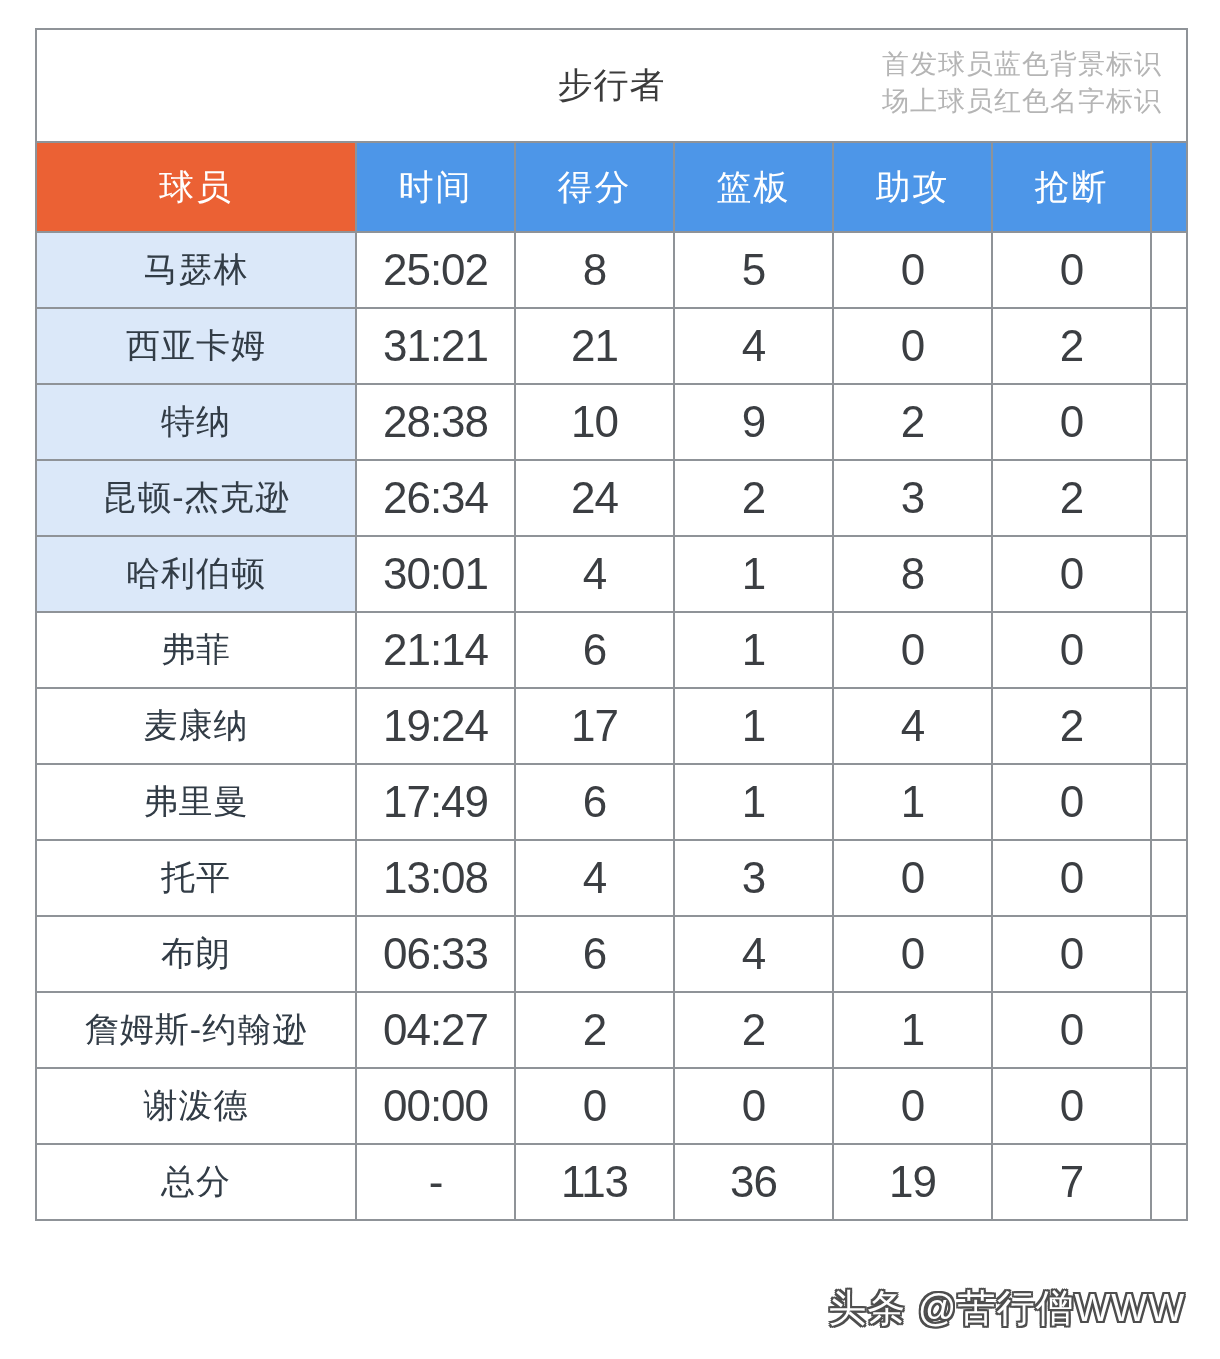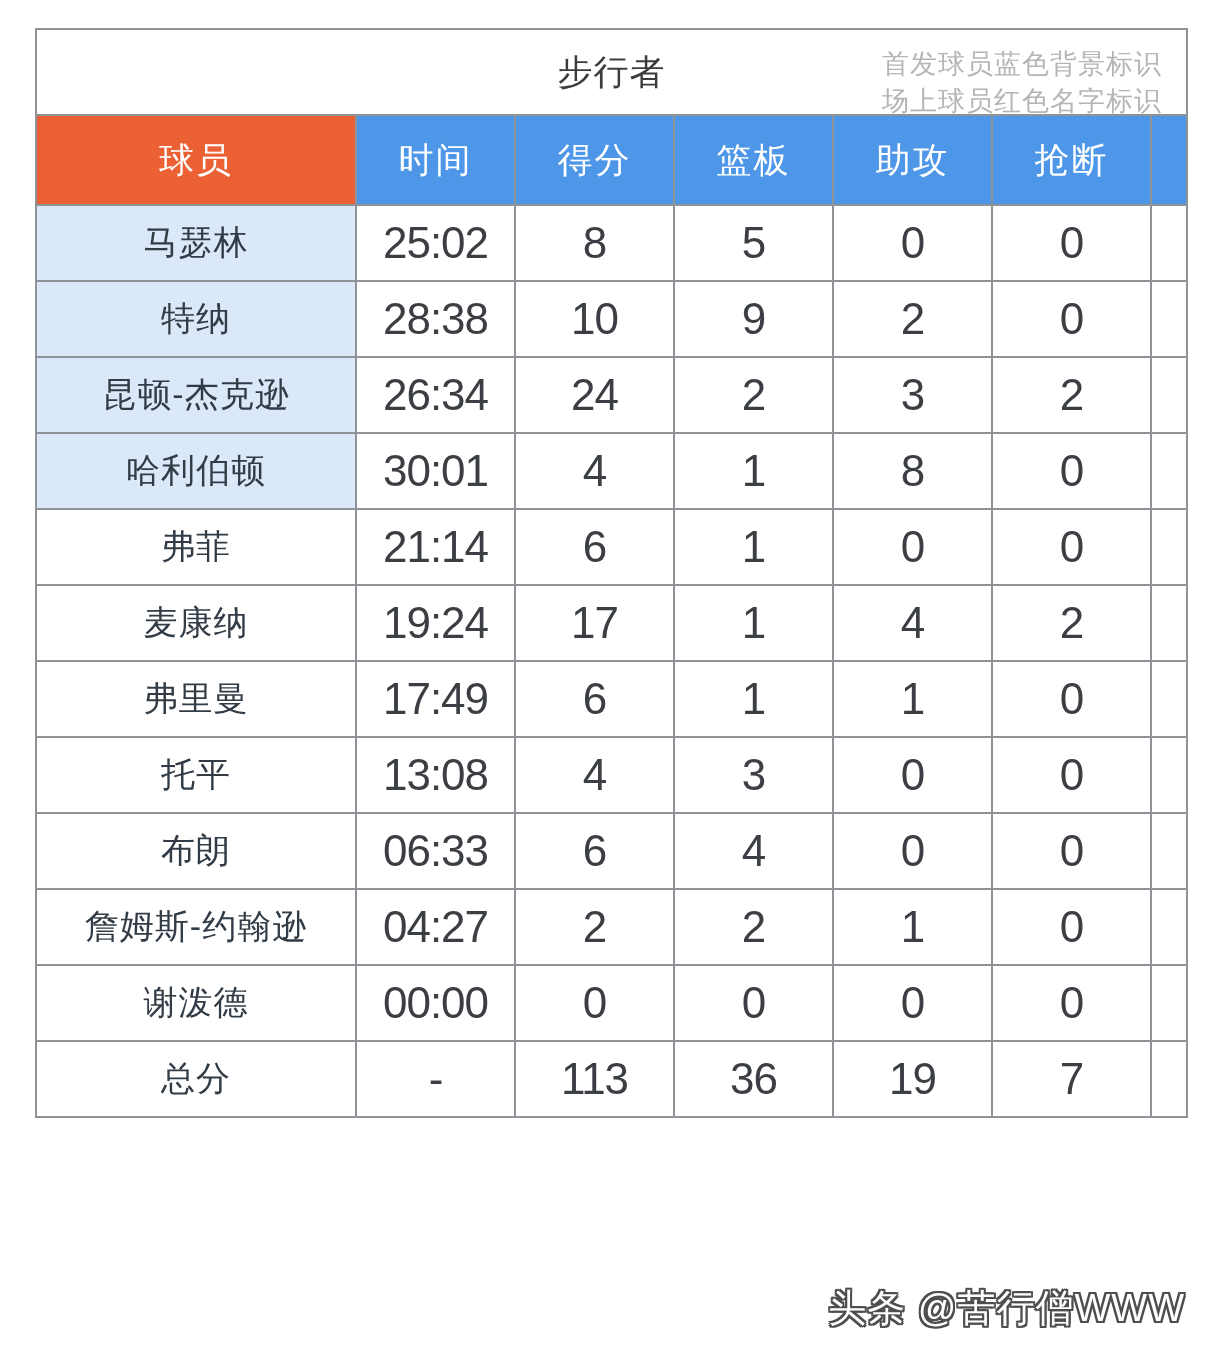--- a/index.html
+++ b/index.html
@@ -29,21 +29,21 @@
     table-layout: fixed;
     width: 1151px;
   }
   .stats-table td, .stats-table th {
     border: 2px solid var(--border-color);
     padding: 0;
     text-align: center;
     vertical-align: middle;
   }
   tr.title-row td.title-cell {
-    height: 86px;
+    height: 113px;
     position: relative;
     background: #ffffff;
   }
   .team-title {
     font-size: 35px;
     color: var(--title-text);
     letter-spacing: 1px;
   }
   .legend {
     position: absolute;
@@ -127,20 +127,29 @@
   <tr class="data-row">
     <td class="name-cell starter">马瑟林</td>
     <td class="num-cell">25:02</td>
     <td class="num-cell">8</td>
     <td class="num-cell">5</td>
     <td class="num-cell">0</td>
     <td class="num-cell">0</td>
     <td class="extra-cell"></td>
   </tr>
       <tr class="data-row">
+    <td class="name-cell starter">西亚卡姆</td>
+    <td class="num-cell">31:21</td>
+    <td class="num-cell">21</td>
+    <td class="num-cell">4</td>
+    <td class="num-cell">0</td>
+    <td class="num-cell">2</td>
+    <td class="extra-cell"></td>
+  </tr>
+      <tr class="data-row">
     <td class="name-cell starter">特纳</td>
     <td class="num-cell">28:38</td>
     <td class="num-cell">10</td>
     <td class="num-cell">9</td>
     <td class="num-cell">2</td>
     <td class="num-cell">0</td>
     <td class="extra-cell"></td>
   </tr>
       <tr class="data-row">
     <td class="name-cell starter">昆顿-杰克逊</td>

